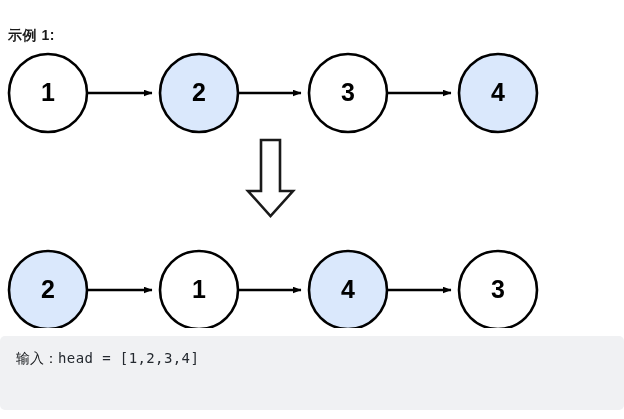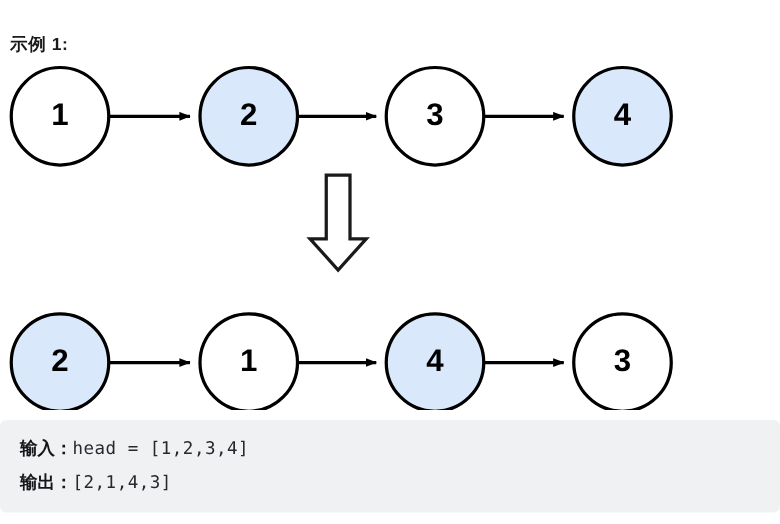--- a/index.html
+++ b/index.html
@@ -59,21 +59,21 @@
   }
 
   .code-line {
     font-size: 14px;
     line-height: 26px;
     white-space: pre;
     color: #24292f;
   }
   .code-line .cn {
     font-family: "Liberation Sans", "DejaVu Sans", sans-serif;
-    font-weight: bold;
+    font-weight: normal;
     color: #14171a;
   }
   .code-line .mono {
     font-family: "DejaVu Sans Mono", "Liberation Mono", monospace;
     font-weight: normal;
     color: #24292f;
     letter-spacing: 0.4px;
     margin-top: 28px;
   }
 </style>
@@ -124,14 +124,13 @@
   <div class="node-label" style="left:478px; top:52px;  width:40px;">4</div>
 
   <div class="node-label" style="left:28px;  top:249px; width:40px;">2</div>
   <div class="node-label" style="left:179px; top:249px; width:40px;">1</div>
   <div class="node-label" style="left:328px; top:249px; width:40px;">4</div>
   <div class="node-label" style="left:478px; top:249px; width:40px;">3</div>
 </div>
 
 <div id="code-panel">
   <div class="code-line"><span class="cn">输入：</span><span class="mono">head = [1,2,3,4]</span></div>
-  <div class="code-line"><span class="cn">输出：</span><span class="mono">[2,1,4,3]</span></div>
 </div>
 
 </body></html>

